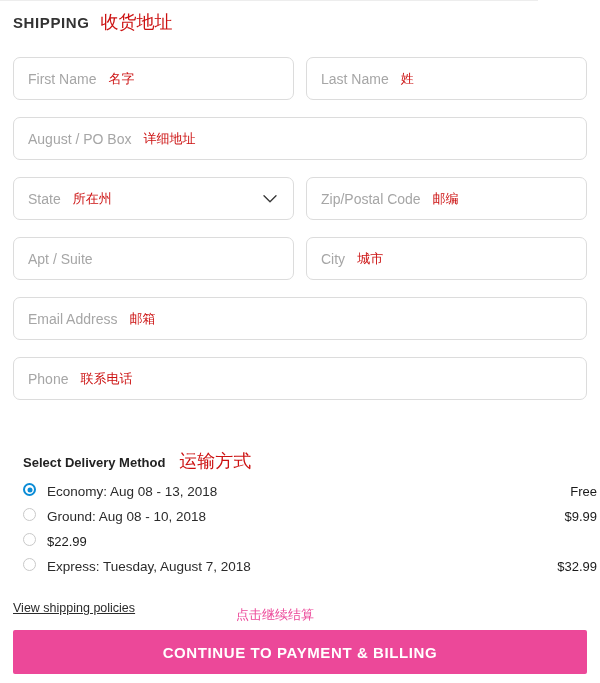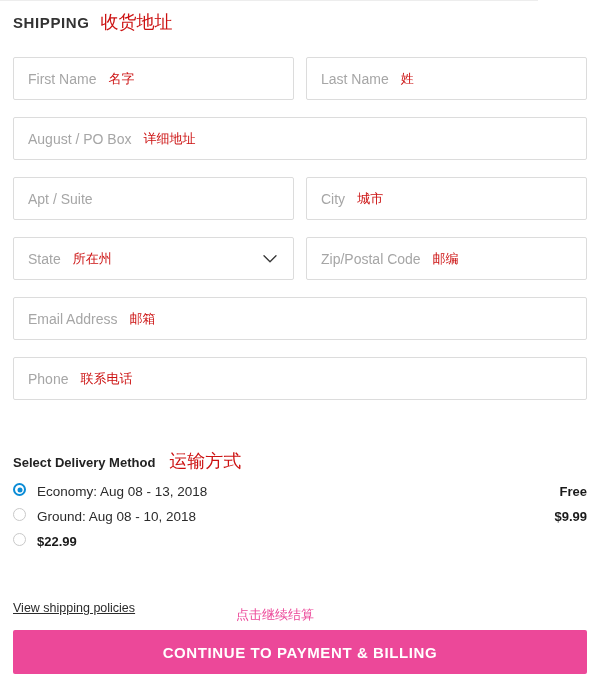--- a/index.html
+++ b/index.html
@@ -55,21 +55,21 @@
   .row {
     display: flex;
     gap: 12px;
     margin-bottom: 17px;
   }
   .field {
     box-sizing: border-box;
     height: 43px;
     border: 1px solid #dcdcdc;
     background: #ffffff;
-    border-radius: 2px;
+    border-radius: 7px;
     display: flex;
     align-items: center;
     padding: 4px 14px;
     gap: 12px;
     position: relative;
     overflow: hidden;
   }
   .field.half  { width: 281px; flex: 0 0 281px; }
   .field.full  { width: 574px; flex: 0 0 574px; }
   .ph {
@@ -84,21 +84,21 @@
     right: 16px;
     top: 50%;
     transform: translateY(-50%);
     width: 14px;
     height: 9px;
     display: block;
   }
   
   .delivery {
     position: absolute;
-    left: 13px;
+    left: 23px;
     top: 452px;
     width: 574px;
   }
   .delivery-head {
     display: flex;
     align-items: baseline;
     gap: 14px;
     margin-bottom: 12px;
     white-space: nowrap;
   }
@@ -141,21 +141,21 @@
   }
   .opt-label {
     font-size: 13.5px;
     color: #2b2b2b;
     line-height: 18px;
     flex: 1 1 auto;
     white-space: nowrap;
   }
   .opt-price {
     font-size: 13px;
-    font-weight: bold;
+    font-weight: normal;
     color: #1a1a1a;
     line-height: 18px;
     text-align: right;
     white-space: nowrap;
   }
   
   .policies {
     position: absolute;
     left: 13px;
     top: 599px;
@@ -220,43 +220,43 @@
 
     <div class="row">
       <div class="field full">
         <span class="ph">August / PO Box</span>
         <span class="cn-note">详细地址</span>
       </div>
     </div>
 
     <div class="row">
       <div class="field half">
-        <span class="ph">Apt / Suite</span>
-      </div>
-      <div class="field half">
-        <span class="ph">City</span>
-        <span class="cn-note">城市</span>
-      </div>
-    </div>
-
-    <div class="row">
-      <div class="field half">
         <span class="ph">State</span>
         <span class="cn-note">所在州</span>
         <svg class="chevron" viewBox="0 0 14 9">
           <path d="M1 1.3 L7 7.2 L13 1.3" fill="none" stroke="#3a3a3a" stroke-width="1.4" stroke-linecap="round" stroke-linejoin="round"></path>
         </svg>
       </div>
       <div class="field half">
         <span class="ph">Zip/Postal Code</span>
         <span class="cn-note">邮编</span>
       </div>
     </div>
 
     <div class="row">
+      <div class="field half">
+        <span class="ph">Apt / Suite</span>
+      </div>
+      <div class="field half">
+        <span class="ph">City</span>
+        <span class="cn-note">城市</span>
+      </div>
+    </div>
+
+    <div class="row">
       <div class="field full">
         <span class="ph">Email Address</span>
         <span class="cn-note">邮箱</span>
       </div>
     </div>
 
     <div class="row">
       <div class="field full">
         <span class="ph">Phone</span>
         <span class="cn-note">联系电话</span>
@@ -281,20 +281,25 @@
       <span class="radio"></span>
       <span class="opt-label">Ground: Aug 08 - 10, 2018</span>
       <span class="opt-price">$9.99</span>
     </div>
 
     <div class="opt">
       <span class="radio"></span>
       <span class="opt-price">$22.99</span>
     </div>
 
+    <div class="opt">
+      <span class="radio"></span>
+      <span class="opt-label">Express: Tuesday, August 7, 2018</span>
+      <span class="opt-price">$32.99</span>
+    </div>
   </div>
 
   <a class="policies">View shipping policies</a>
 
   <span class="cta-note">点击继续结算</span>
 
   <button class="cta">CONTINUE TO PAYMENT &amp; BILLING</button>
 
 </div>
 

